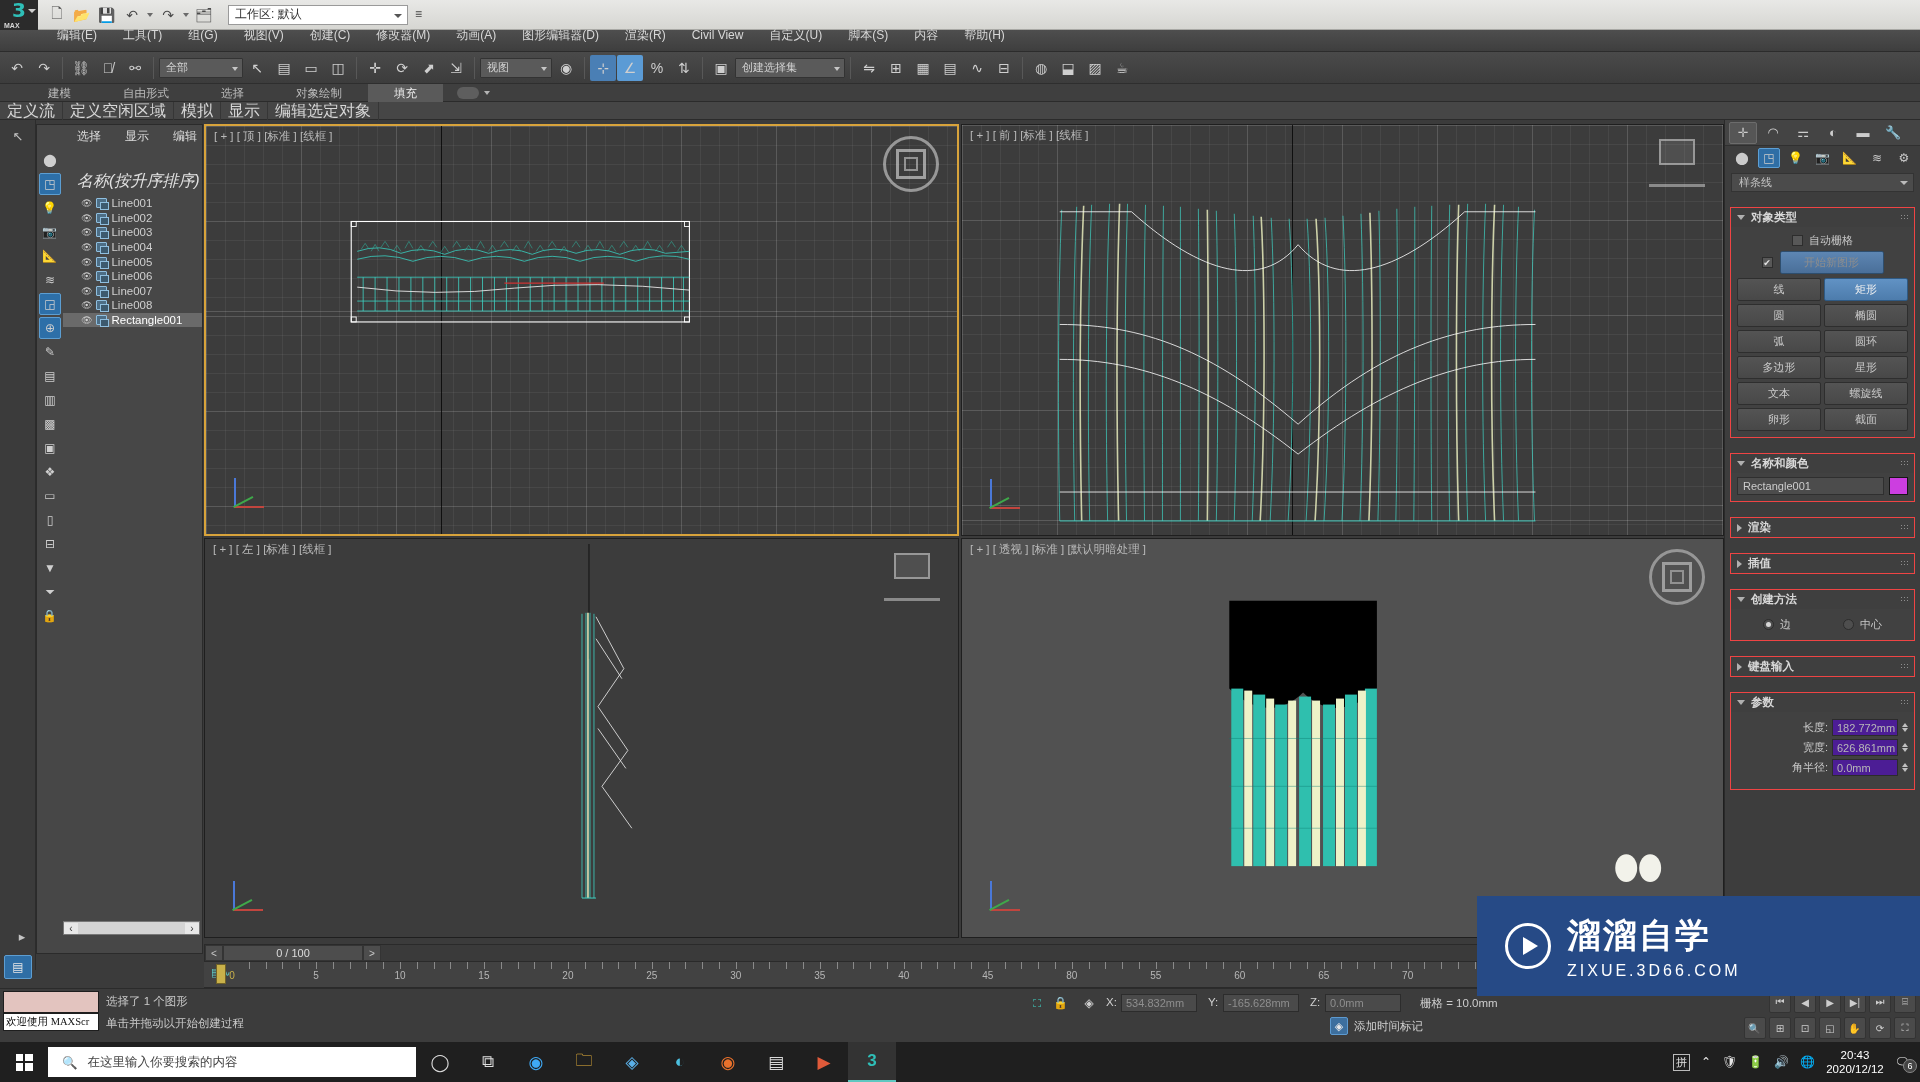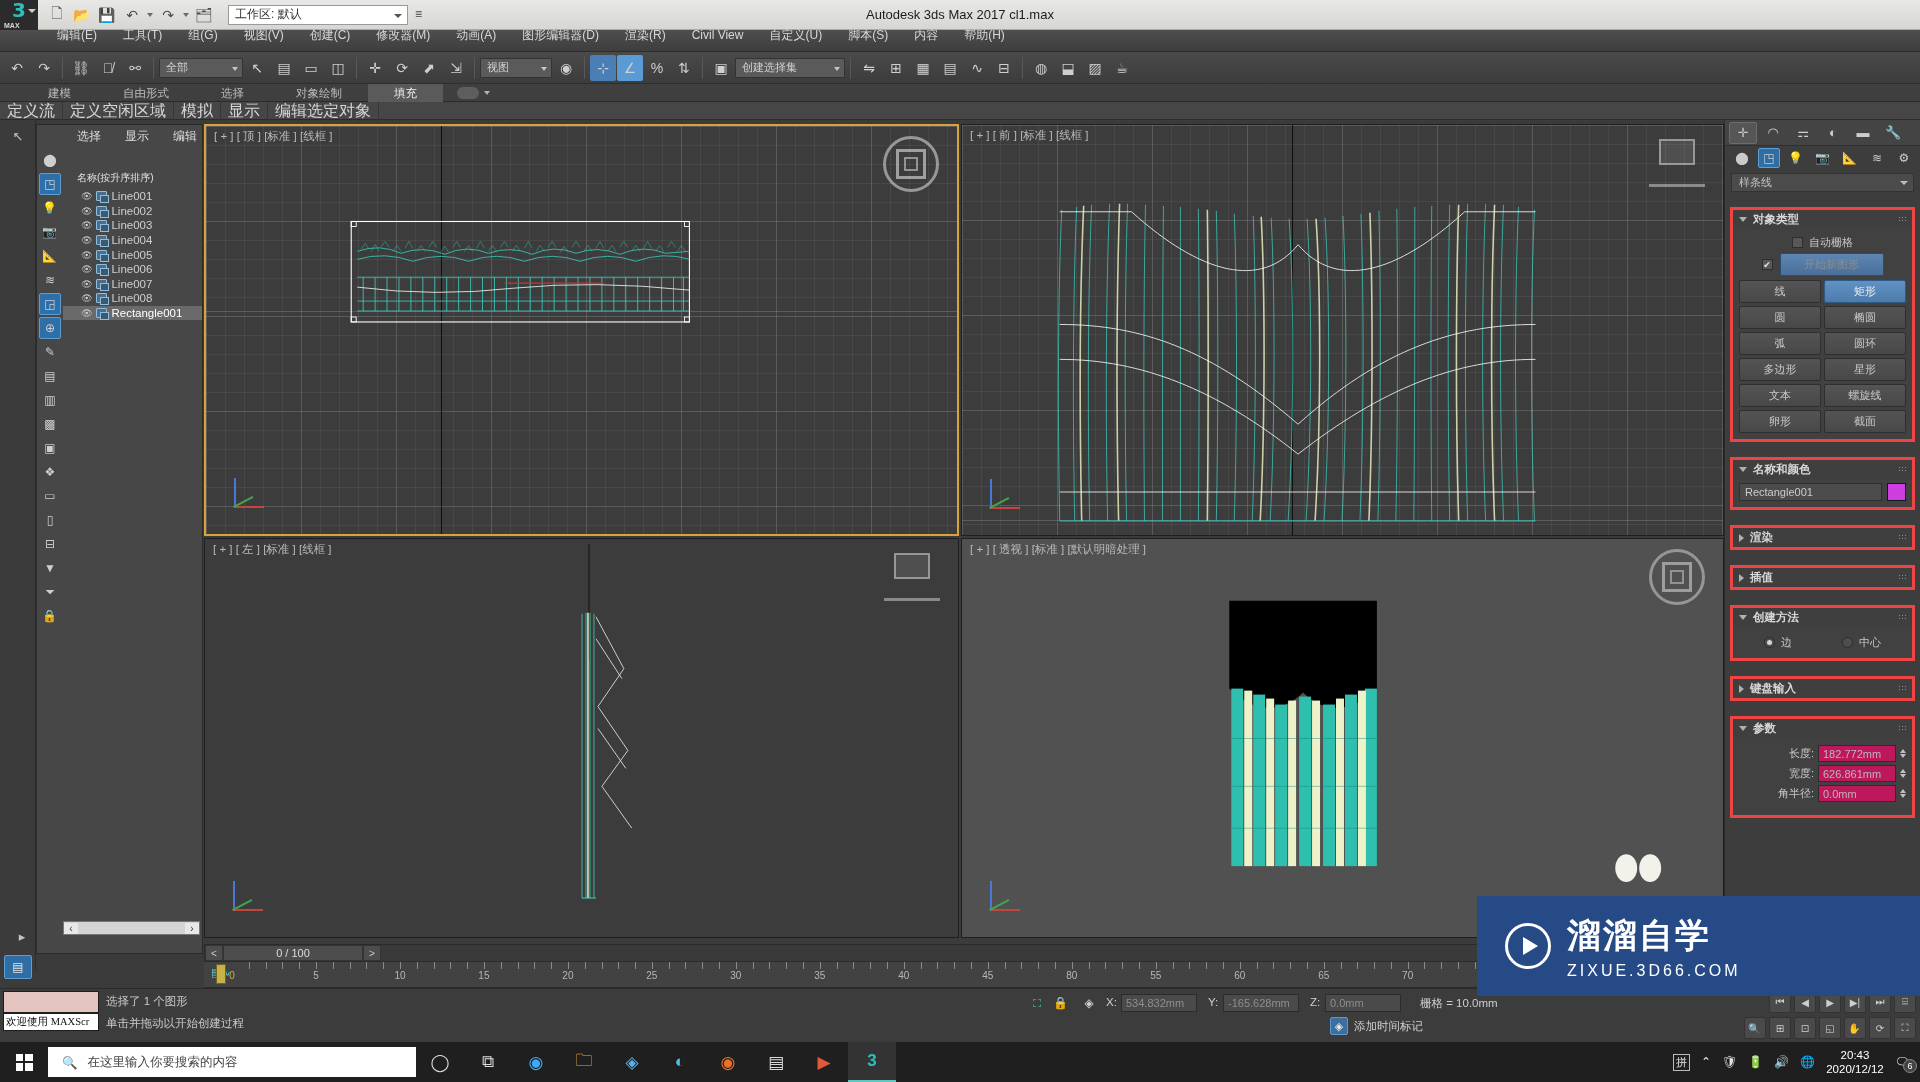--- a/index.html
+++ b/index.html
@@ -125,21 +125,21 @@
     position: absolute; left: 36px; top: 124px; width: 167px; height: 830px;
     background: #474747; border: 1px solid #2b2b2b;
   }
   .exp-menu { height: 22px; display: flex; align-items: center; gap: 24px; padding-left: 40px;
     font-size: 12px; color: #dcdcdc; }
   .exp-icons { position: absolute; left: 0; top: 22px; width: 26px; bottom: 40px; }
   .eicon { width: 22px; height: 22px; margin: 2px; display:flex;align-items:center;justify-content:center;
     font-size: 12px; color: #cfcfcf; border-radius: 2px;}
   .eicon.on { background: #2d6fa8; border:1px solid #5c9ed2;}
   .exp-list { position: absolute; left: 26px; top: 44px; right: 0; bottom: 40px; }
-  .exp-hdr { font-size: 10px; color: #e2e2e2; padding: 2px 0 4px 14px; }
+  .exp-hdr { font-size: 16px; color: #e2e2e2; padding: 2px 0 4px 14px; font-style: italic; }
   .exp-row { height: 14.6px; display: flex; align-items: center; padding-left: 18px; gap: 4px;
     font-size: 11.5px; color: #cfcfcf; }
   .exp-row.sel { background: #6a6a6a; color: #fff; }
   .eye { font-size: 9px; color: #d4d4d4; }
   .shapeic { width: 11px; height: 10px; border: 1px solid #8fbfe0; border-radius: 1px;
      background: #4d6e86; position: relative;}
   .shapeic:after{content:"";position:absolute;right:-3px;bottom:-3px;width:7px;height:6px;
      border:1px solid #8fbfe0;background:#3c5a6f;}
   .exp-scroll { position: absolute; left: 26px; right: 2px; bottom: 18px; height: 14px;
     background: #d4d4d4; border: 1px solid #777; display: flex; align-items: center;
@@ -190,21 +190,21 @@
     font-size: 13px; color: #cdcdcd; border-radius:2px;}
   .cp-tab.on { background:#565656; border:1px solid #6c6c6c;}
   .cp-cat { height: 24px; display:flex; align-items:center; gap:5px; padding-left: 6px;}
   .cp-cic { width: 22px;height:20px;display:flex;align-items:center;justify-content:center;
     font-size:12px;color:#cbcbcb;border-radius:2px;}
   .cp-cic.on { background: #2f6ea5; border:1px solid #5d9fd4;}
   .cp-combo { margin: 3px 6px; height: 19px; background: #4b4b4b; border: 1px solid #333;
     display:flex;align-items:center;padding-left:7px;font-size:11px;color:#c2c2c2;position:relative;}
   .cp-combo .arr{position:absolute;right:5px;top:7px;width:0;height:0;
     border-left:4px solid transparent;border-right:4px solid transparent;border-top:4px solid #bbb;}
-  .roll { margin: 15px 5px 0 5px; background: #414141; border: 3px solid #ef4444;}
+  .roll { margin: 15px 5px 0 5px; background: #414141; border: 1px solid #ef4444;}
   .roll-h { height: 19px; display:flex;align-items:center;gap:6px;padding-left:6px;
     font-size:11.5px;color:#d8d8d8;font-weight:bold;position:relative;background:#3f3f3f;}
   .tri { width:0;height:0;border-left:4px solid transparent;border-right:4px solid transparent;
     border-top:5px solid #b0b0b0;}
   .tri.rt { border:none;border-top:4px solid transparent;border-bottom:4px solid transparent;
     border-left:5px solid #b0b0b0;}
   .grip { position:absolute; right:5px; top:6px; width:9px;height:7px;
     background-image: radial-gradient(#8e8e8e 38%, transparent 40%);
     background-size: 3px 3px;}
   .roll-b { padding: 4px 6px 6px 6px; }
@@ -223,21 +223,21 @@
   .nameinput { flex:1; height:18px; background:#4c4c4c; border:1px solid #2f2f2f;
     font-size:11px;color:#cccccc;display:flex;align-items:center;padding-left:5px;}
   .swatch { width:19px;height:18px;border:1px solid #171717;}
   .radiorow{display:flex;align-items:center;justify-content:space-around;margin:4px 0 2px;}
   .radio{display:flex;align-items:center;gap:6px;font-size:11px;color:#c9c9c9;}
   .rdot{width:11px;height:11px;border-radius:50%;background:#4e4e4e;border:1px solid #2c2c2c;
     display:flex;align-items:center;justify-content:center;}
   .rdot.on:after{content:"";width:5px;height:5px;border-radius:50%;background:#d6d6d6;}
   .prow{display:flex;align-items:center;justify-content:flex-end;gap:4px;margin:3px 0;}
   .plabel{font-size:11px;color:#c9c9c9;}
-  .spin{width:78px;height:17px;background:#be185d;border:1px solid #2c2c2c;
+  .spin{width:66px;height:17px;background:#4c1d95;border:1px solid #2c2c2c;
     font-size:11px;color:#b8b8b8;display:flex;align-items:center;padding-left:4px;}
   .spinar{display:flex;flex-direction:column;gap:1px;}
   .spinar i{width:0;height:0;border-left:3.5px solid transparent;border-right:3.5px solid transparent;}
   .spinar i.u{border-bottom:4px solid #c0c0c0;}
   .spinar i.d{border-top:4px solid #c0c0c0;}
 
   
   .timeline {
     position: absolute; left: 204px; top: 944px; width: 1520px; height: 18px;
     background: #3a3a3a; border: 1px solid #2a2a2a; display:flex;align-items:center;
@@ -327,21 +327,20 @@
       <div class="qsep"></div>
       <div class="qicon">↷</div>
       <div class="qsep"></div>
       <div class="qicon">🗂</div>
       <div class="wsbox">
         <span>工作区: 默认</span>
         <span class="arr"></span>
       </div>
       <div class="wsdd">≡<br></div>
     </div>
-    <div class="title-center">Autodesk 3ds Max 2017     cl1.max</div>
   </div>
 
   <div class="menubar">
     <div class="mspace"></div>
     <div class="mi">编辑(E)</div>
     <div class="mi">工具(T)</div>
     <div class="mi">组(G)</div>
     <div class="mi">视图(V)</div>
     <div class="mi">创建(C)</div>
     <div class="mi">修改器(M)</div>

